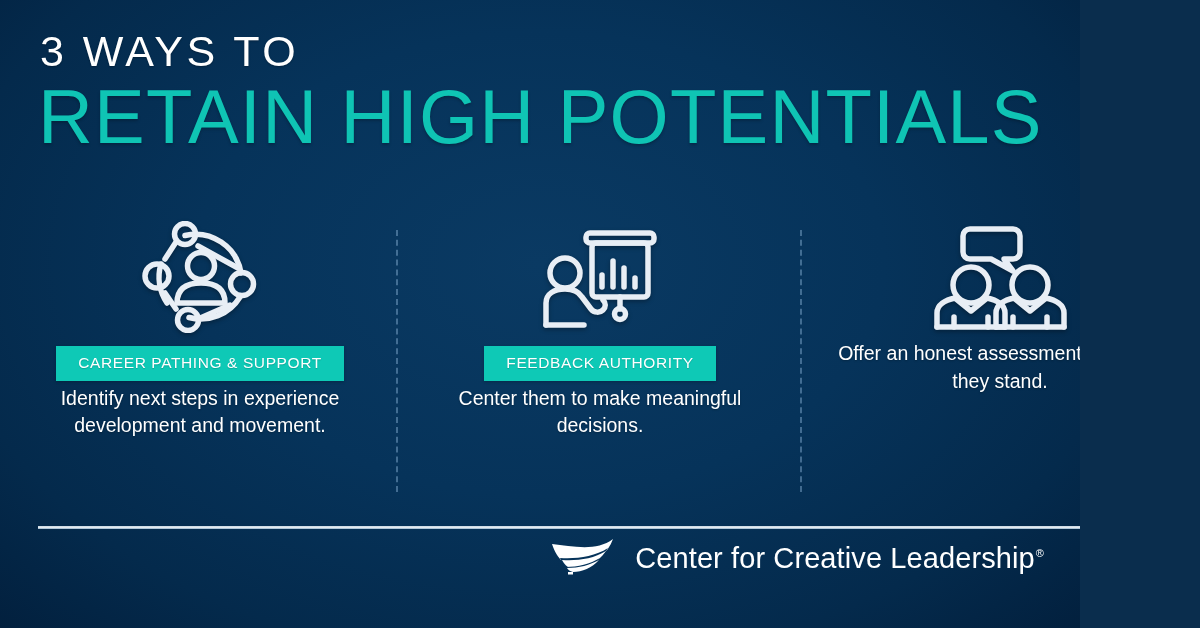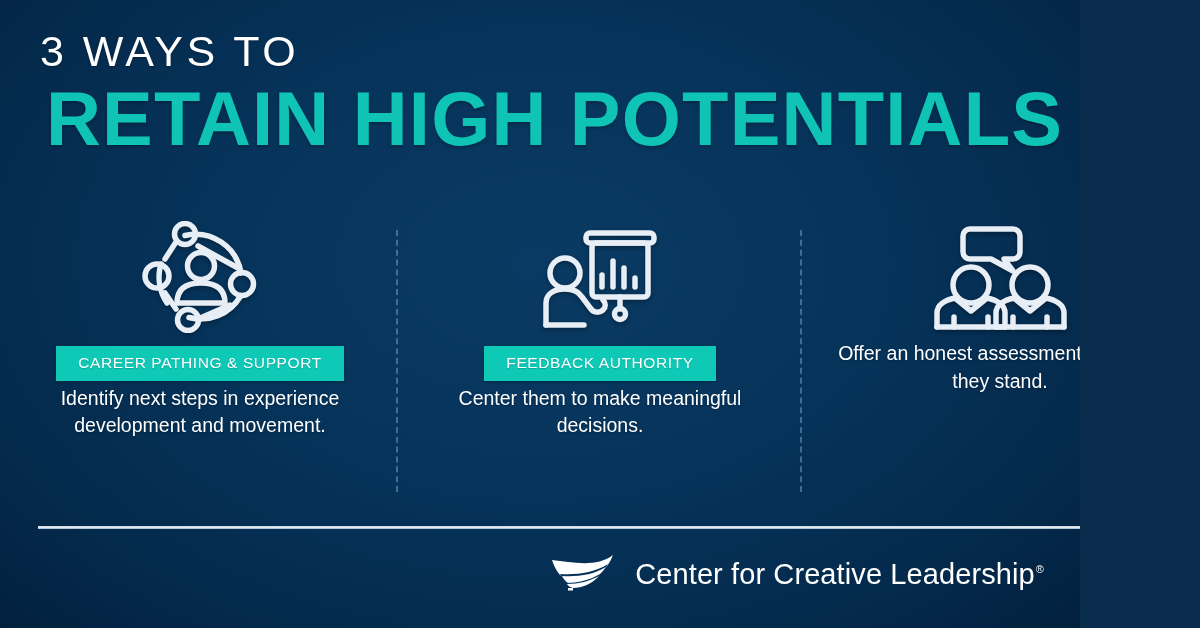--- a/index.html
+++ b/index.html
@@ -28,24 +28,24 @@
     font-size: 43px;
     font-weight: 400;
     letter-spacing: 3.5px;
     line-height: 1;
     margin: 0 0 6px 2px;
     text-shadow: 0 1px 2px rgba(0,0,0,0.28);
   }
   .headline {
     color: #0fc4b4;
     font-size: 76px;
-    font-weight: 700;
+    font-weight: 400;
     letter-spacing: 1.2px;
     line-height: 1;
-    margin: 8px;
+    margin: 0;
     white-space: nowrap;
     text-shadow: 0 2px 3px rgba(0,0,0,0.22);
   }
 
   
   .columns {
     position: absolute;
     left: 0;
     top: 218px;
     width: 1200px;
@@ -111,21 +111,21 @@
     left: 38px;
     top: 526px;
     width: 1124px;
     height: 3px;
     background: linear-gradient(to bottom, #cfe2f0 0%, #ffffff 45%, #9fc0da 100%);
     opacity: 0.92;
   }
   .logo {
     position: absolute;
     right: 36px;
-    top: 552px;
+    top: 536px;
     display: flex;
     align-items: center;
     gap: 13px;
   }
   .logo-mark { display: block; }
   .logo-text {
     color: #ffffff;
     font-size: 29px;
     font-weight: 400;
     letter-spacing: 0.1px;

